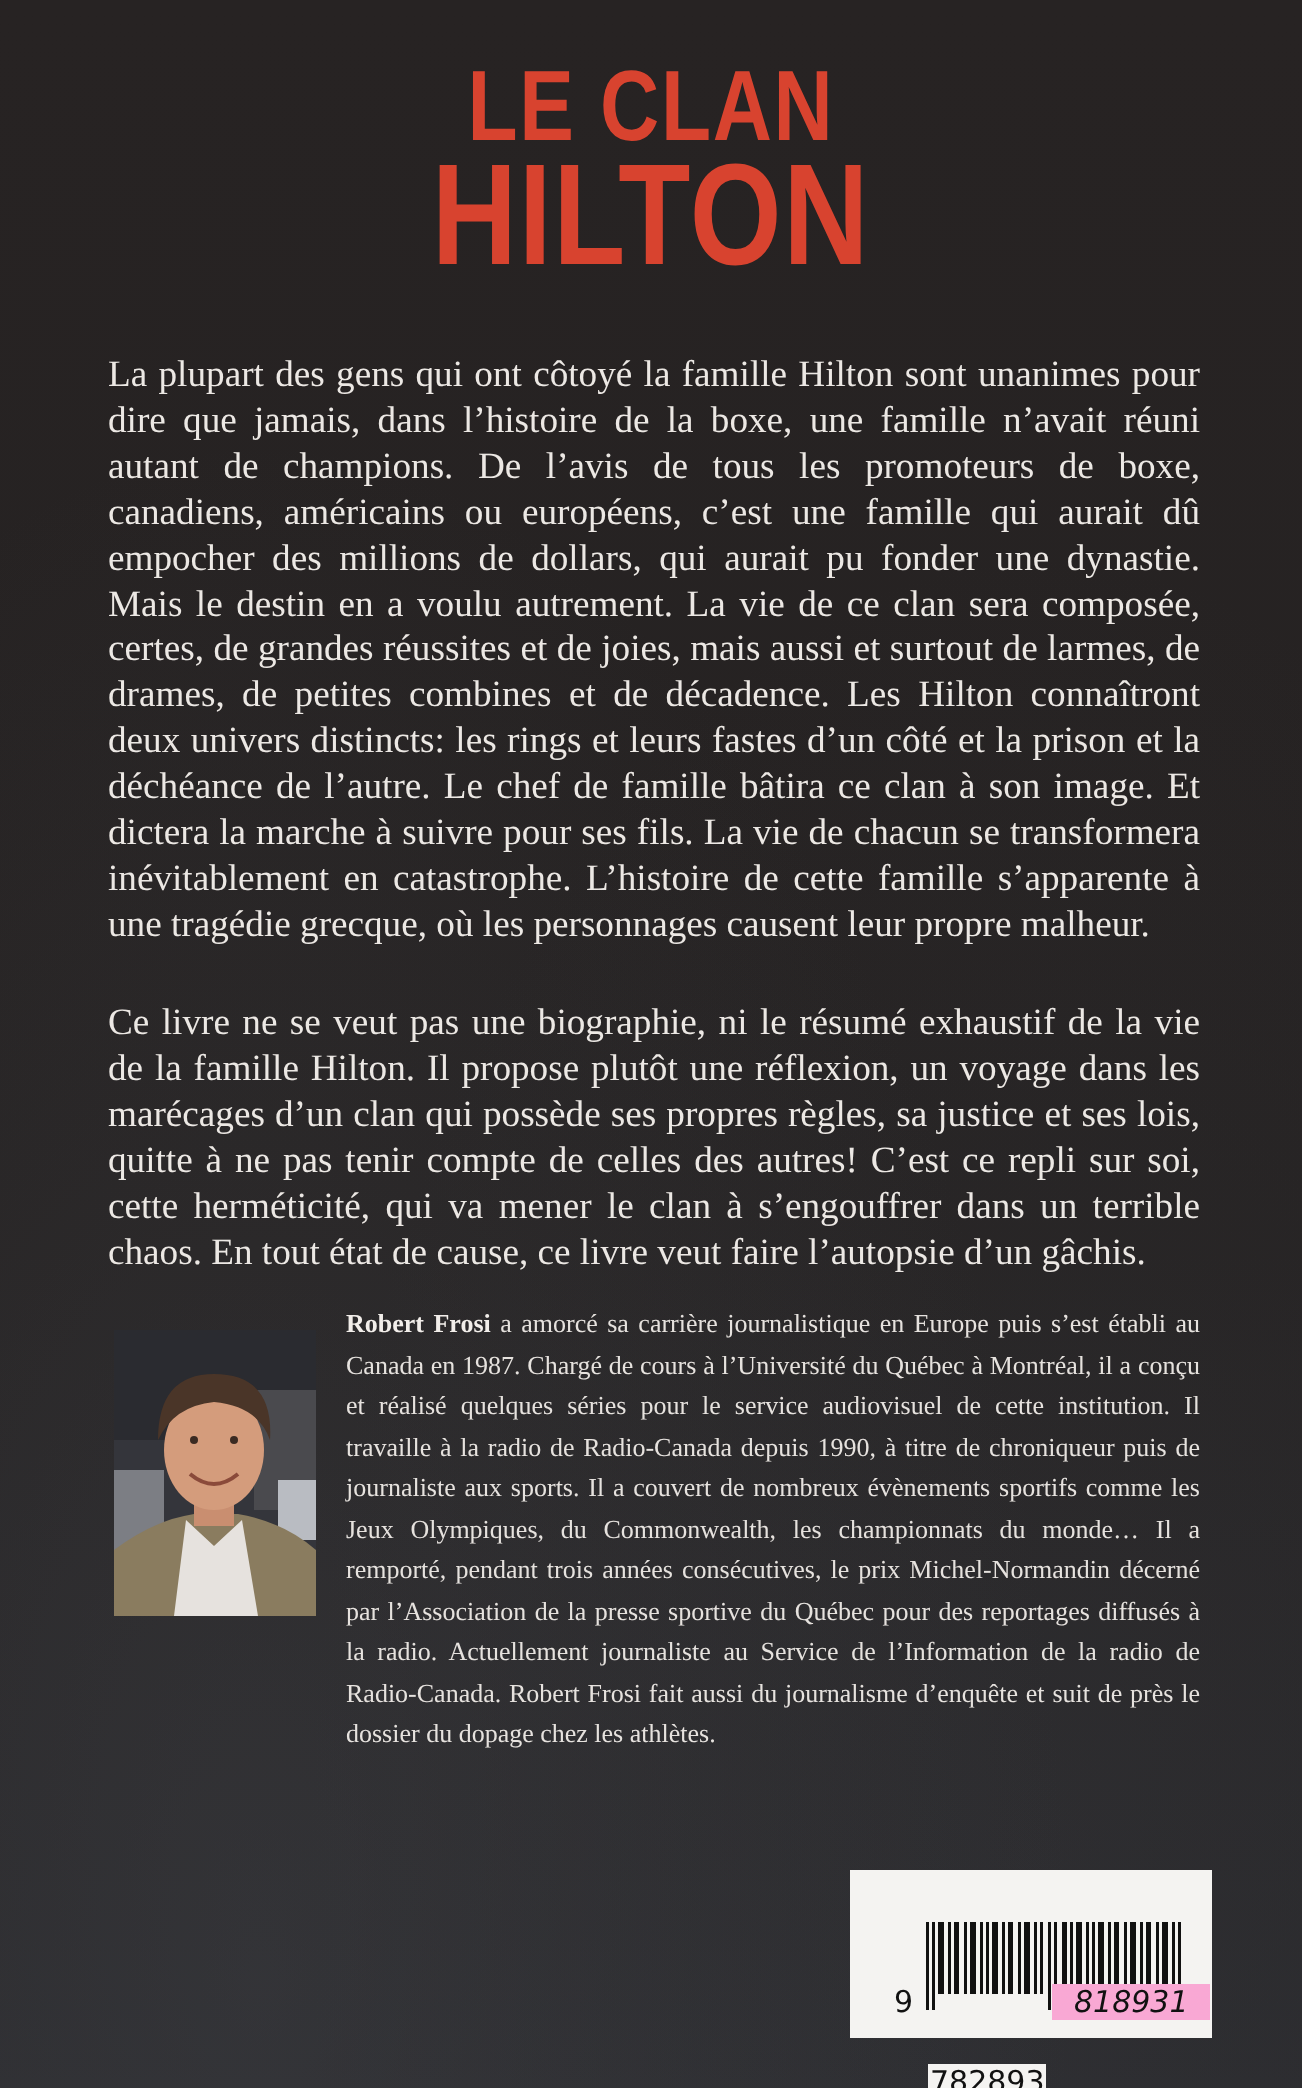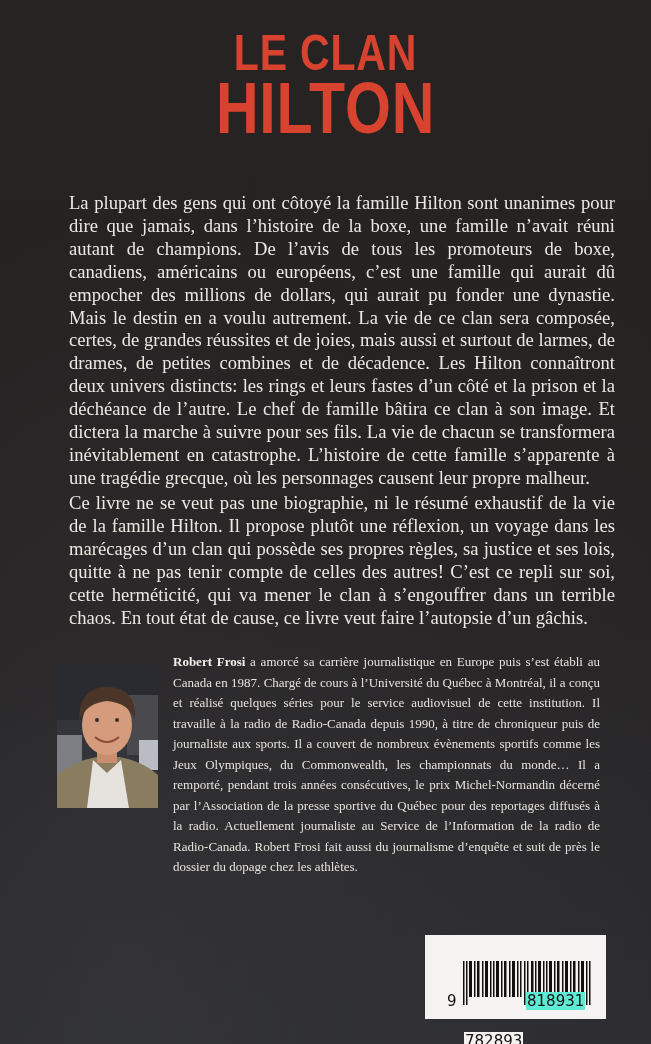--- a/index.html
+++ b/index.html
@@ -27,24 +27,24 @@
       transform-origin: center top;
     }
     .title .line1 { display:block; font-size: 50px; letter-spacing: 1px; height: 50px; }
     .title .line2 { display:block; font-size: 72px; letter-spacing: 1px; margin-top: -6px; }
     .para {
       position: absolute; left: 53px; width: 546px;
       color: #ece8e4;
       font-size: 18.6px;
       line-height: 22.9px;
       text-align: justify;
-      margin: 16px;
+      margin: 1px;
     }
     .p1 { top: 176px; }
-    .p2 { top: 476px; }
+    .p2 { top: 500px; }
     .photo {
       position: absolute; left: 57px; top: 665px; width: 101px; height: 143px;
       overflow: hidden;
       background: linear-gradient(180deg, #3a3a40 0%, #2c2d33 40%, #6d6658 100%);
     }
     .bio {
       position: absolute; left: 173px; top: 652px; width: 427px;
       color: #e6e2de;
       font-size: 13px;
       line-height: 20.5px;
@@ -65,21 +65,21 @@
       position: absolute; left: 38px; top: 26px; width: 128px; height: 44px;
     }
     .ean {
       position: absolute; left: 22px; top: 53px;
       font-family: "DejaVu Sans", "Liberation Sans", sans-serif;
       font-size: 15px; color: #111;
       white-space: pre;
     }
     .ean .first { position:absolute; left: 0; top: 4px; }
     .ean .g1 { position:absolute; left: 17px; top: 4px; background:#f4f3f1; padding: 0 1px; margin-top: 40px; }
-    .ean .g2 { position:absolute; left: 79px; top: 4px; background:#5eead4; padding: 0 1px; }
+    .ean .g2 { position:absolute; left: 79px; top: 4px; background:#f9a8d4; padding: 0 11px; font-style: italic; }
   </style>
 </head>
 <body>
 
 <div class="cover">
 
   <h1 class="title" style="margin:0;">
     <span class="line1">LE CLAN</span>
     <span class="line2">HILTON</span>
   </h1>

